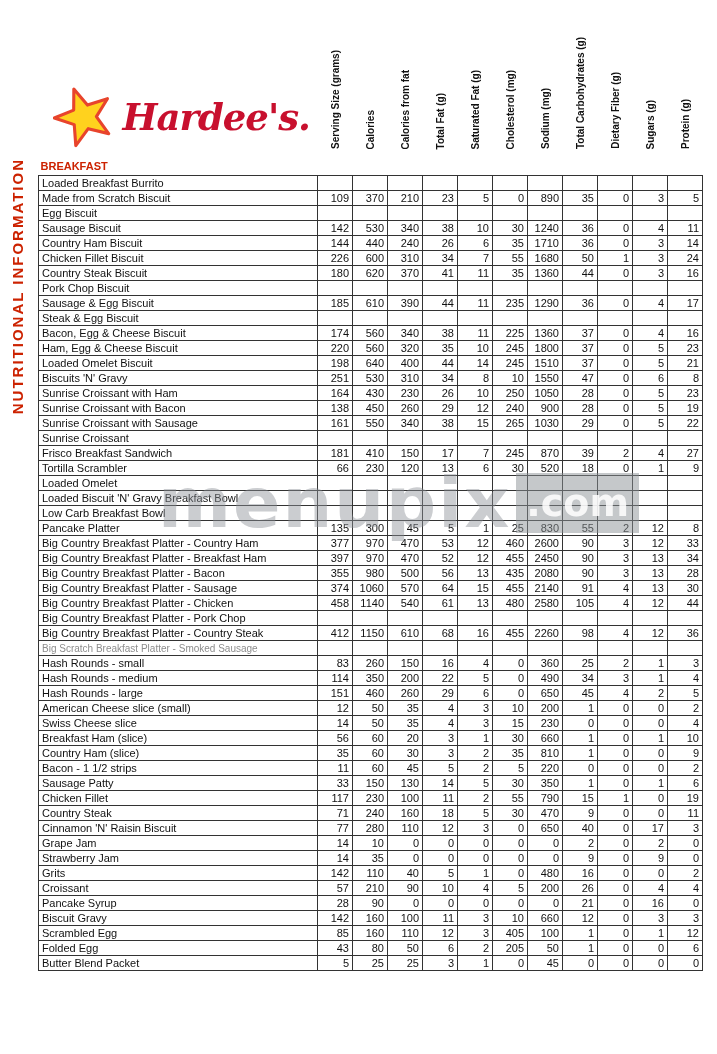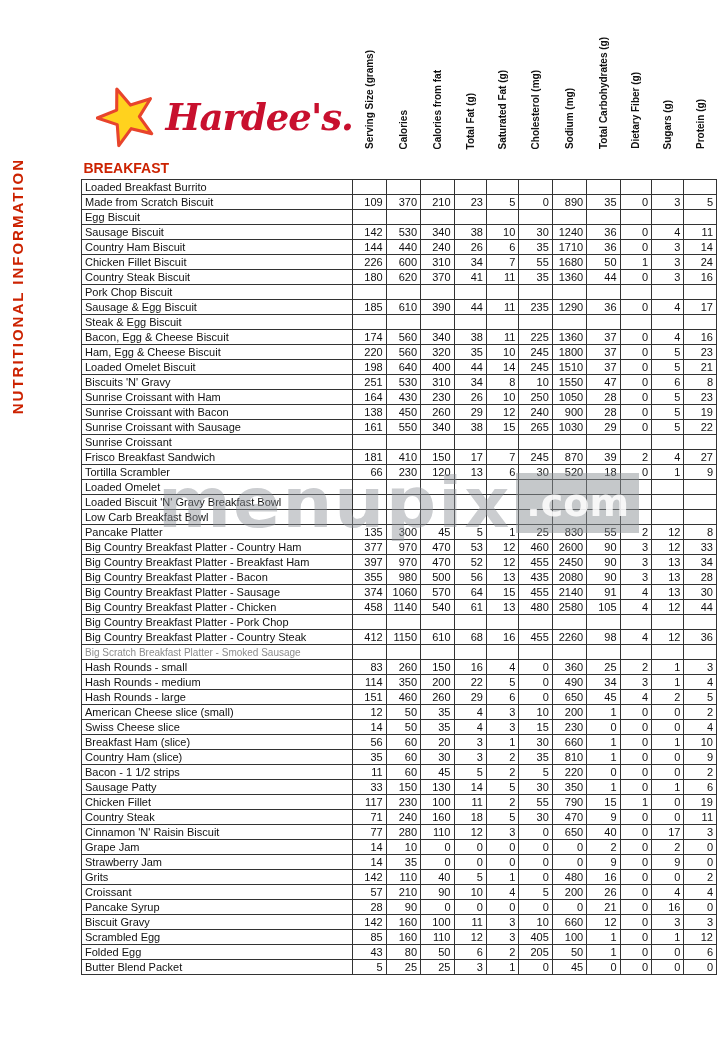--- a/index.html
+++ b/index.html
@@ -12,21 +12,21 @@
   .page { position:relative; width:717px; height:1054px; background:#fff; }
 
   
   .vertical-title {
     position:absolute; left:9px; top:158px;
     writing-mode:vertical-rl; transform:rotate(180deg);
     color:#cc2200; font-size:15px; font-weight:bold;
     letter-spacing:2px; white-space:nowrap;
   }
 
-  .content { position:absolute; left:38px; top:6px;margin-left:43px; }
+  .content { position:absolute; left:38px; top:6px; }
 
   table { border-collapse:collapse; table-layout:fixed; }
   col.c-name { width:279px; }
   col.c-num  { width:35px; }
 
   thead th { border:none; vertical-align:bottom; height:152px; padding:0 0 5px 0; background:#fff; }
   th.num-h { text-align:center; }
   .vtext {
     display:inline-block;
     writing-mode:vertical-rl; transform:rotate(180deg);
@@ -40,21 +40,21 @@
   .star-wrap { width:62px; height:66px; }
   .brand {
     font-family:"DejaVu Serif","Liberation Serif",serif;
     font-style:italic; font-weight:bold;
     font-size:37px; color:#c8102e; letter-spacing:-1px; white-space:nowrap;
   }
 
   
   tr.section-row td {
     border:none; color:#cc2200; font-weight:bold;
-    font-size:14px; padding:2px 2px 3px 2px; height:14px;
+    font-size:11px; padding:2px 2px 3px 2px; height:14px;
   }
 
   
   tbody td {
     border:1px solid #333; font-size:11px; color:#111;
     height:15px; line-height:13px; padding:0 3px; vertical-align:middle;
     background:#fff;
   }
   td.item { text-align:left; white-space:nowrap; overflow:hidden; }
   td.val  { text-align:right; }

